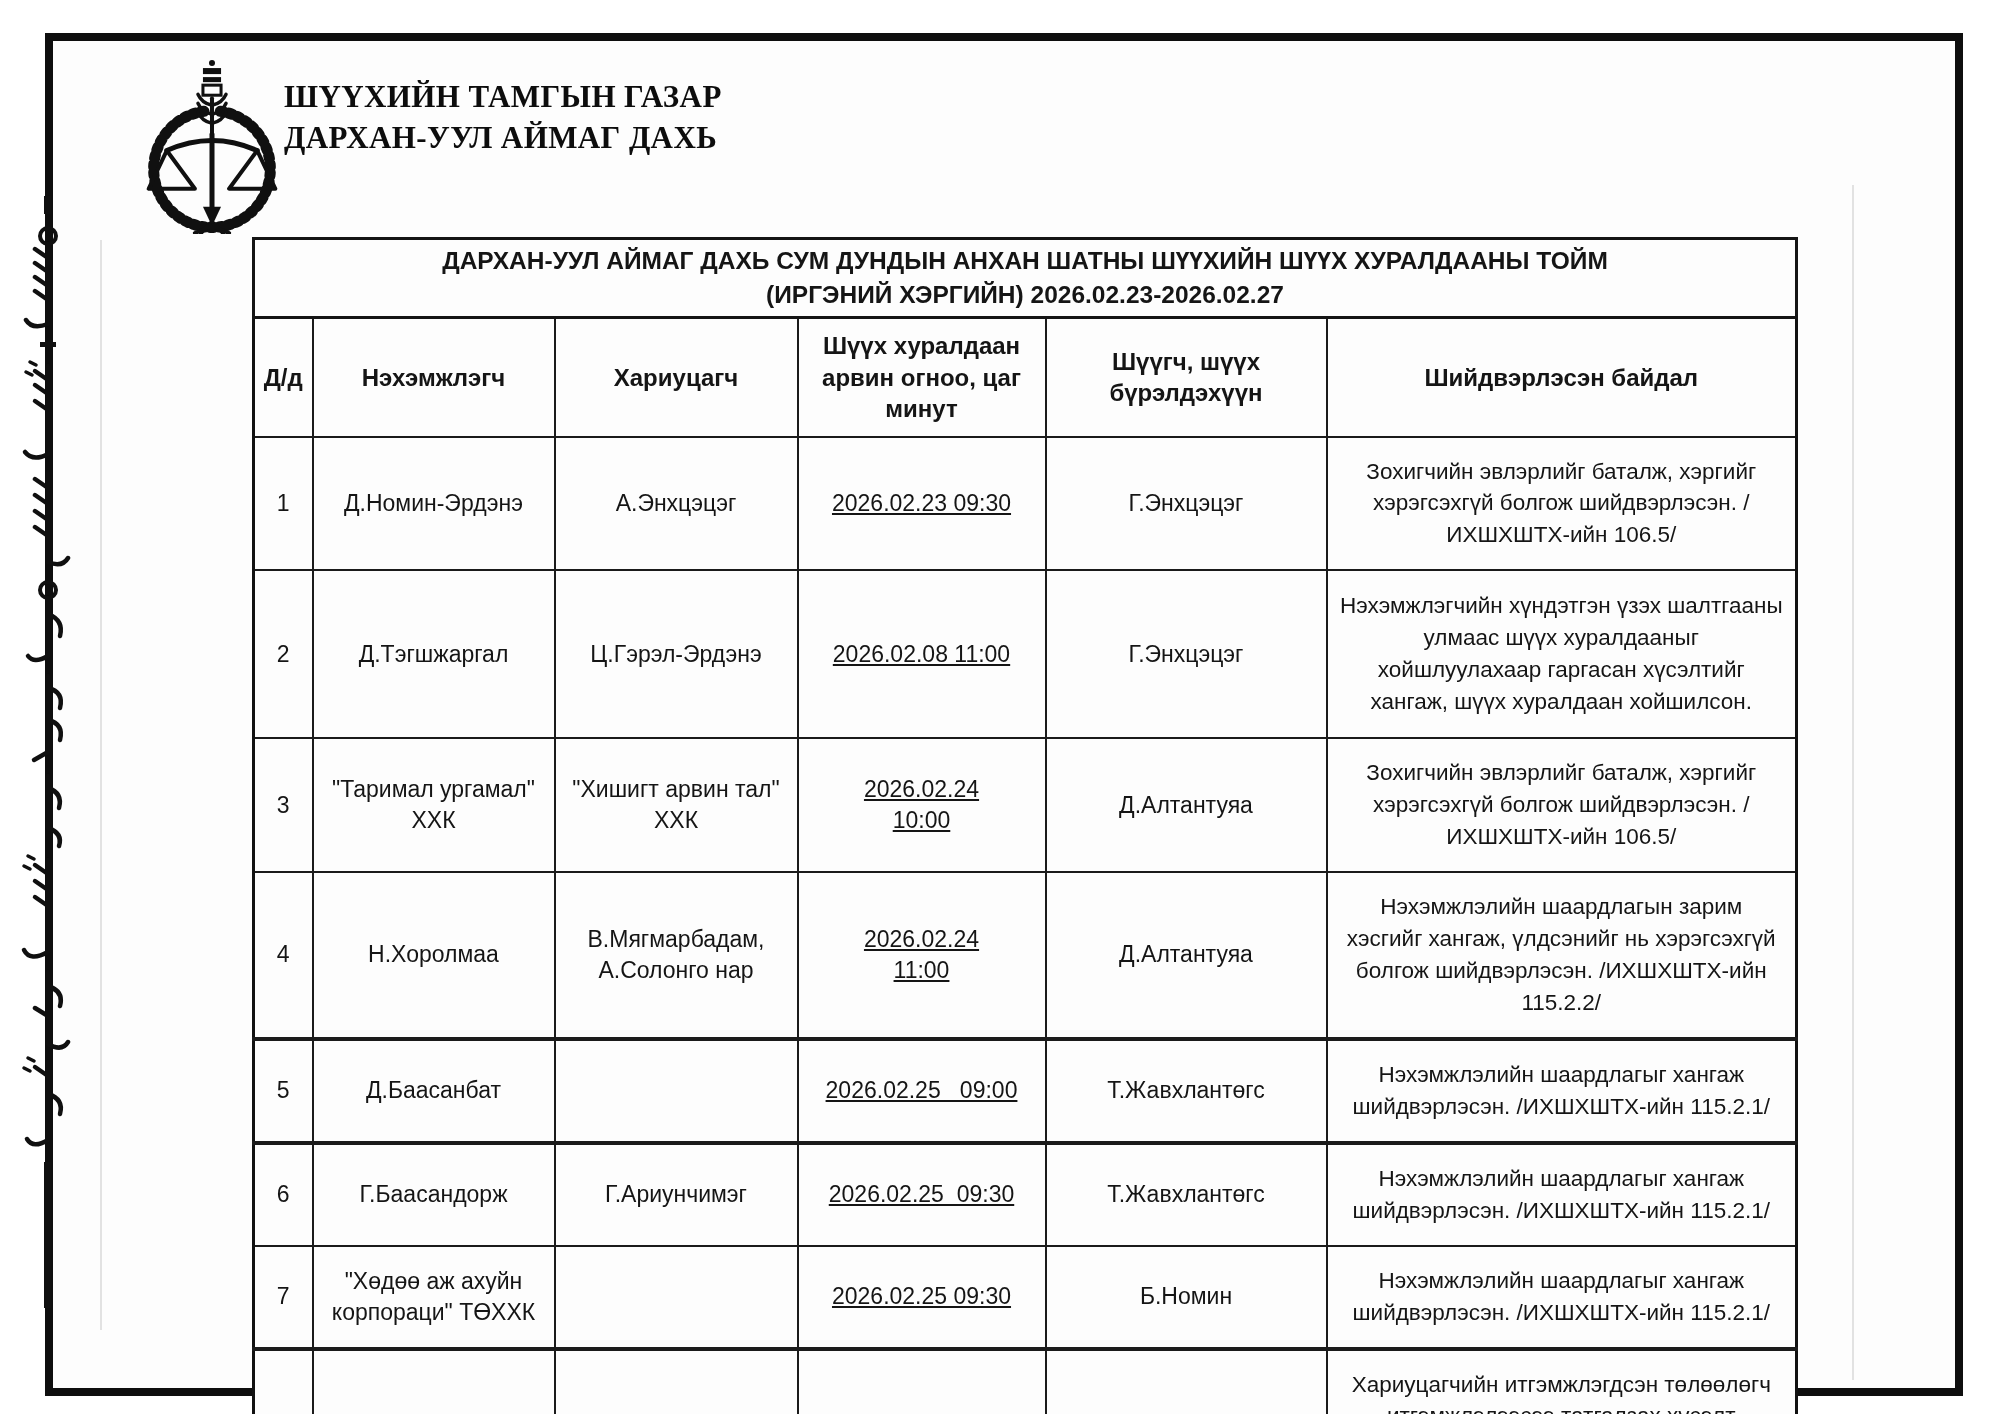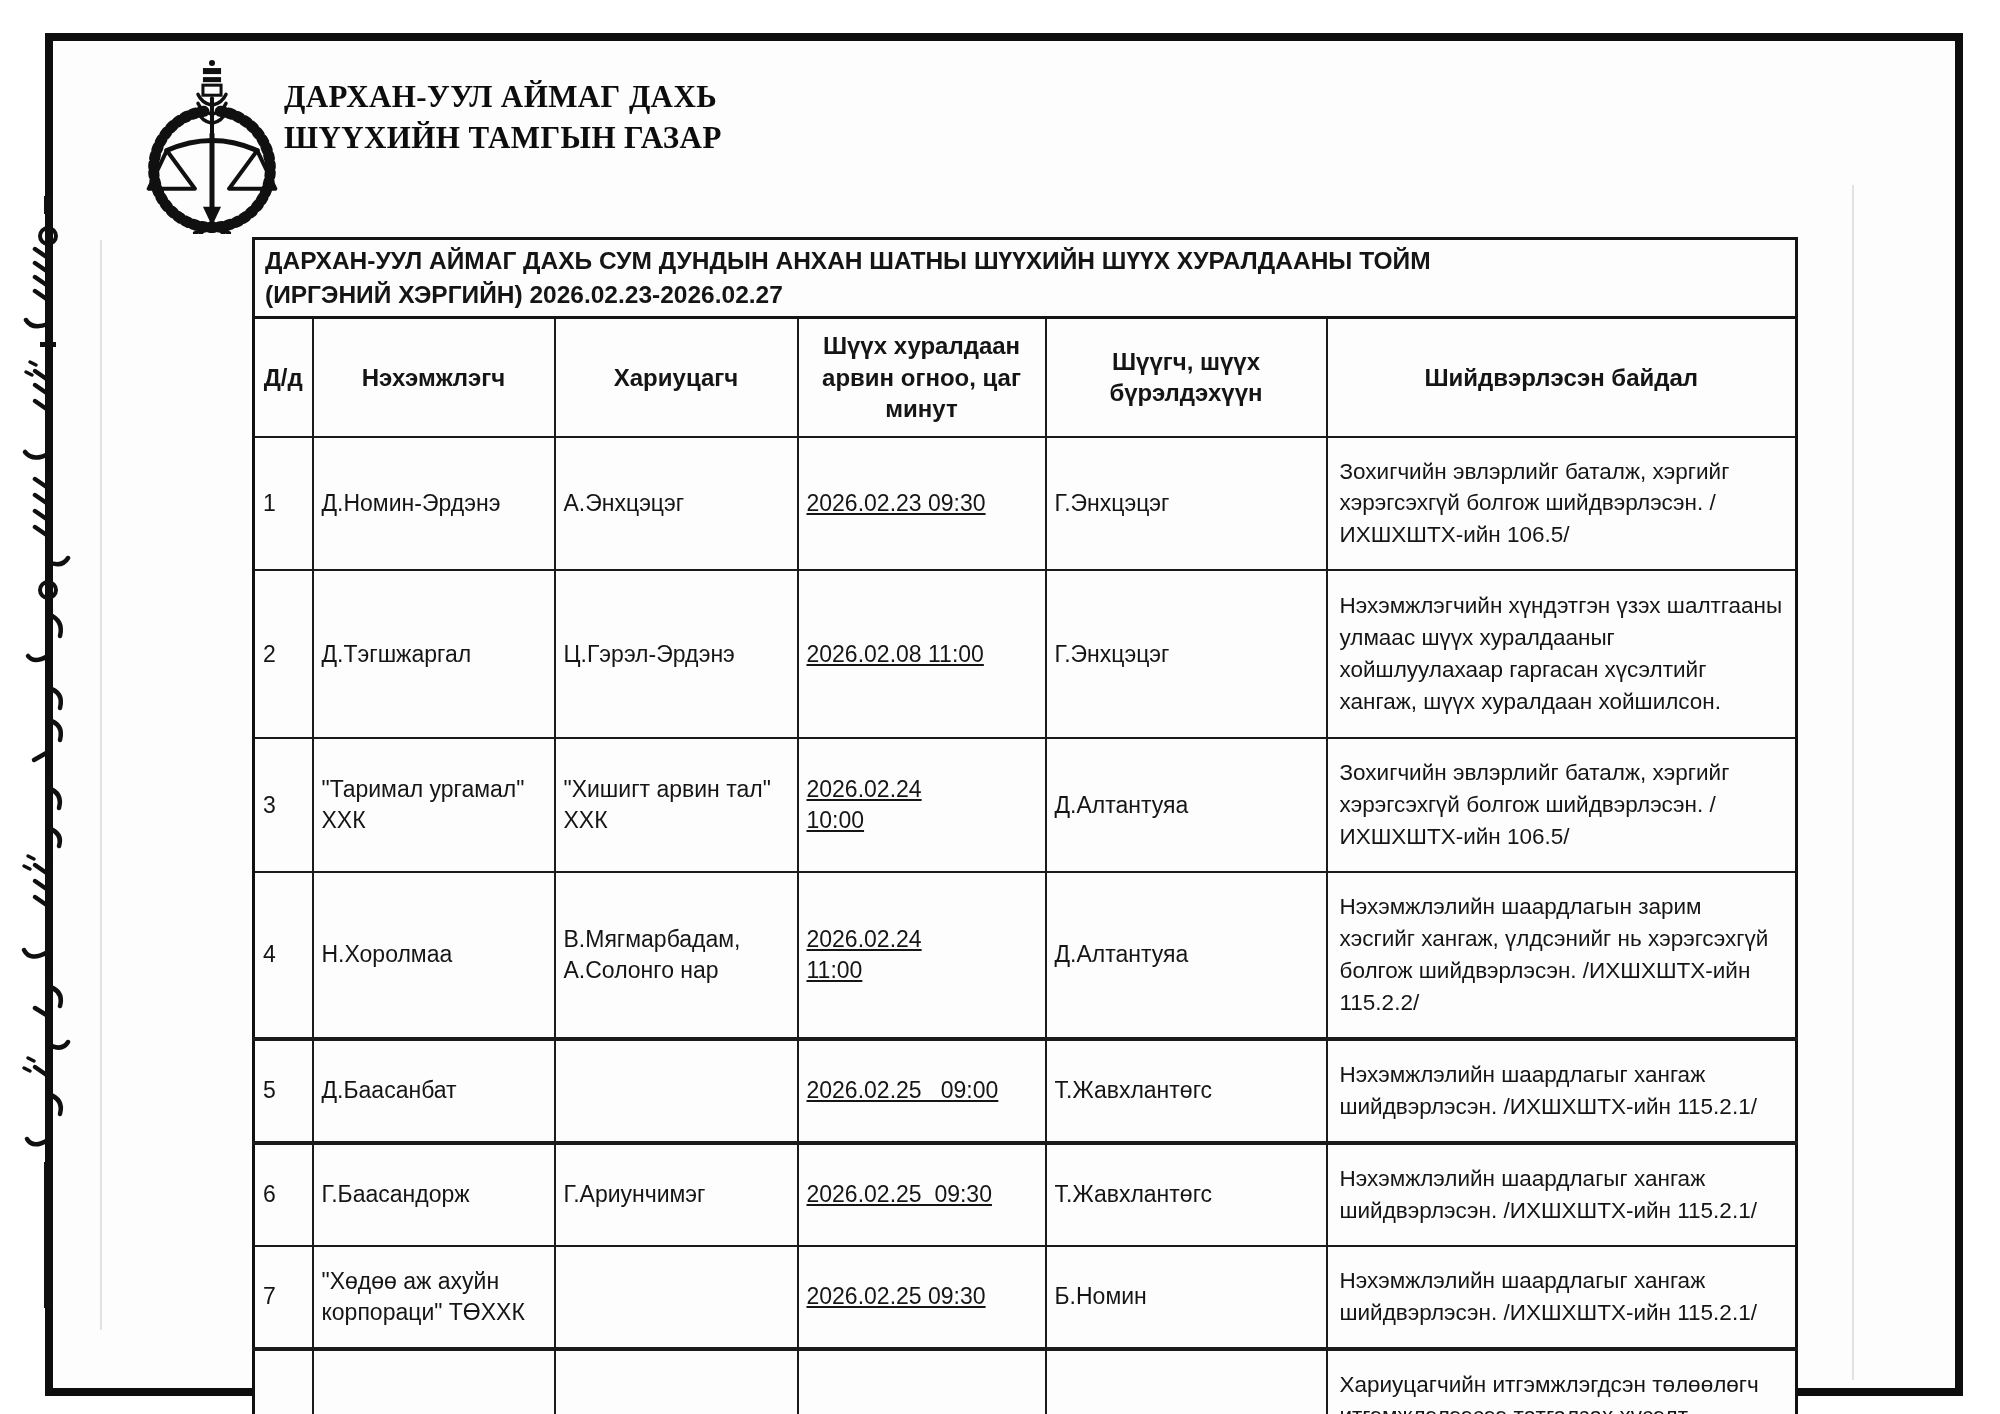--- a/index.html
+++ b/index.html
@@ -21,21 +21,21 @@
             font-family:"Liberation Serif", serif;font-weight:bold;
             font-size:31px;line-height:41px;letter-spacing:.4px;color:#0d0d0d;}
 
   
   .side-script{position:absolute;left:14px;top:196px;width:68px;height:1112px;}
 
   
   table.court{position:absolute;left:252px;top:237px;width:1543px;
               border-collapse:collapse;table-layout:fixed;background:#fdfdfd;}
   table.court td,table.court th{border:2px solid #1b1b1b;vertical-align:middle;
-              padding:2px 8px;box-sizing:border-box;
+              text-align:center;padding:2px 8px;box-sizing:border-box;
               font-size:23px;line-height:1.35;color:#151515;overflow:hidden;}
   table.court .title-cell{border:3px solid #151515;font-weight:bold;
               font-size:24.5px;line-height:34px;padding:4px 10px;}
   table.court th{font-weight:bold;font-size:24px;line-height:1.3;}
   table.court td.result{font-size:22.5px;line-height:1.42;padding:18px 12px;}
   table.court td.dt{white-space:pre-wrap;text-decoration:underline;}
   table.court tr.thick-top td{border-top-width:4px;}
   table.court{border:3px solid #111;}
 </style>
 </head>
@@ -68,22 +68,22 @@
       <path d="M30,92 L12,130 L58,130 Z" stroke-width="4" stroke-linejoin="round"></path>
       <path d="M120,92 L92,130 L138,130 Z" stroke-width="4" stroke-linejoin="round"></path>
 
       <path d="M75,76 V150" stroke-width="5"></path>
       <polygon points="66,148 84,148 75,167" fill="#101010" stroke="none"></polygon>
     </g>
   </svg>
 </div>
 
 <div class="org-name">
+  <div>ШҮҮХИЙН ТАМГЫН ГАЗАР</div>
   <div>ДАРХАН-УУЛ АЙМАГ ДАХЬ</div>
-  <div>ШҮҮХИЙН ТАМГЫН ГАЗАР</div>
 </div>
 
 <div class="side-script">
   <svg width="68" height="1112" viewBox="0 0 68 1112">
     <g stroke="#101010" fill="none" stroke-width="4.5" stroke-linecap="round">
       <rect x="30" y="0" width="7" height="18" fill="#101010" stroke="none"></rect>
 
       <circle cx="34" cy="40" r="8" stroke-width="4"></circle>
       <path d="M34,48 V128 M34,62 l-13,-9 M34,76 l-13,-9 M34,90 l-13,-9 M34,104 l-13,-9 M34,128 q-16,6 -22,-4"></path>
 

